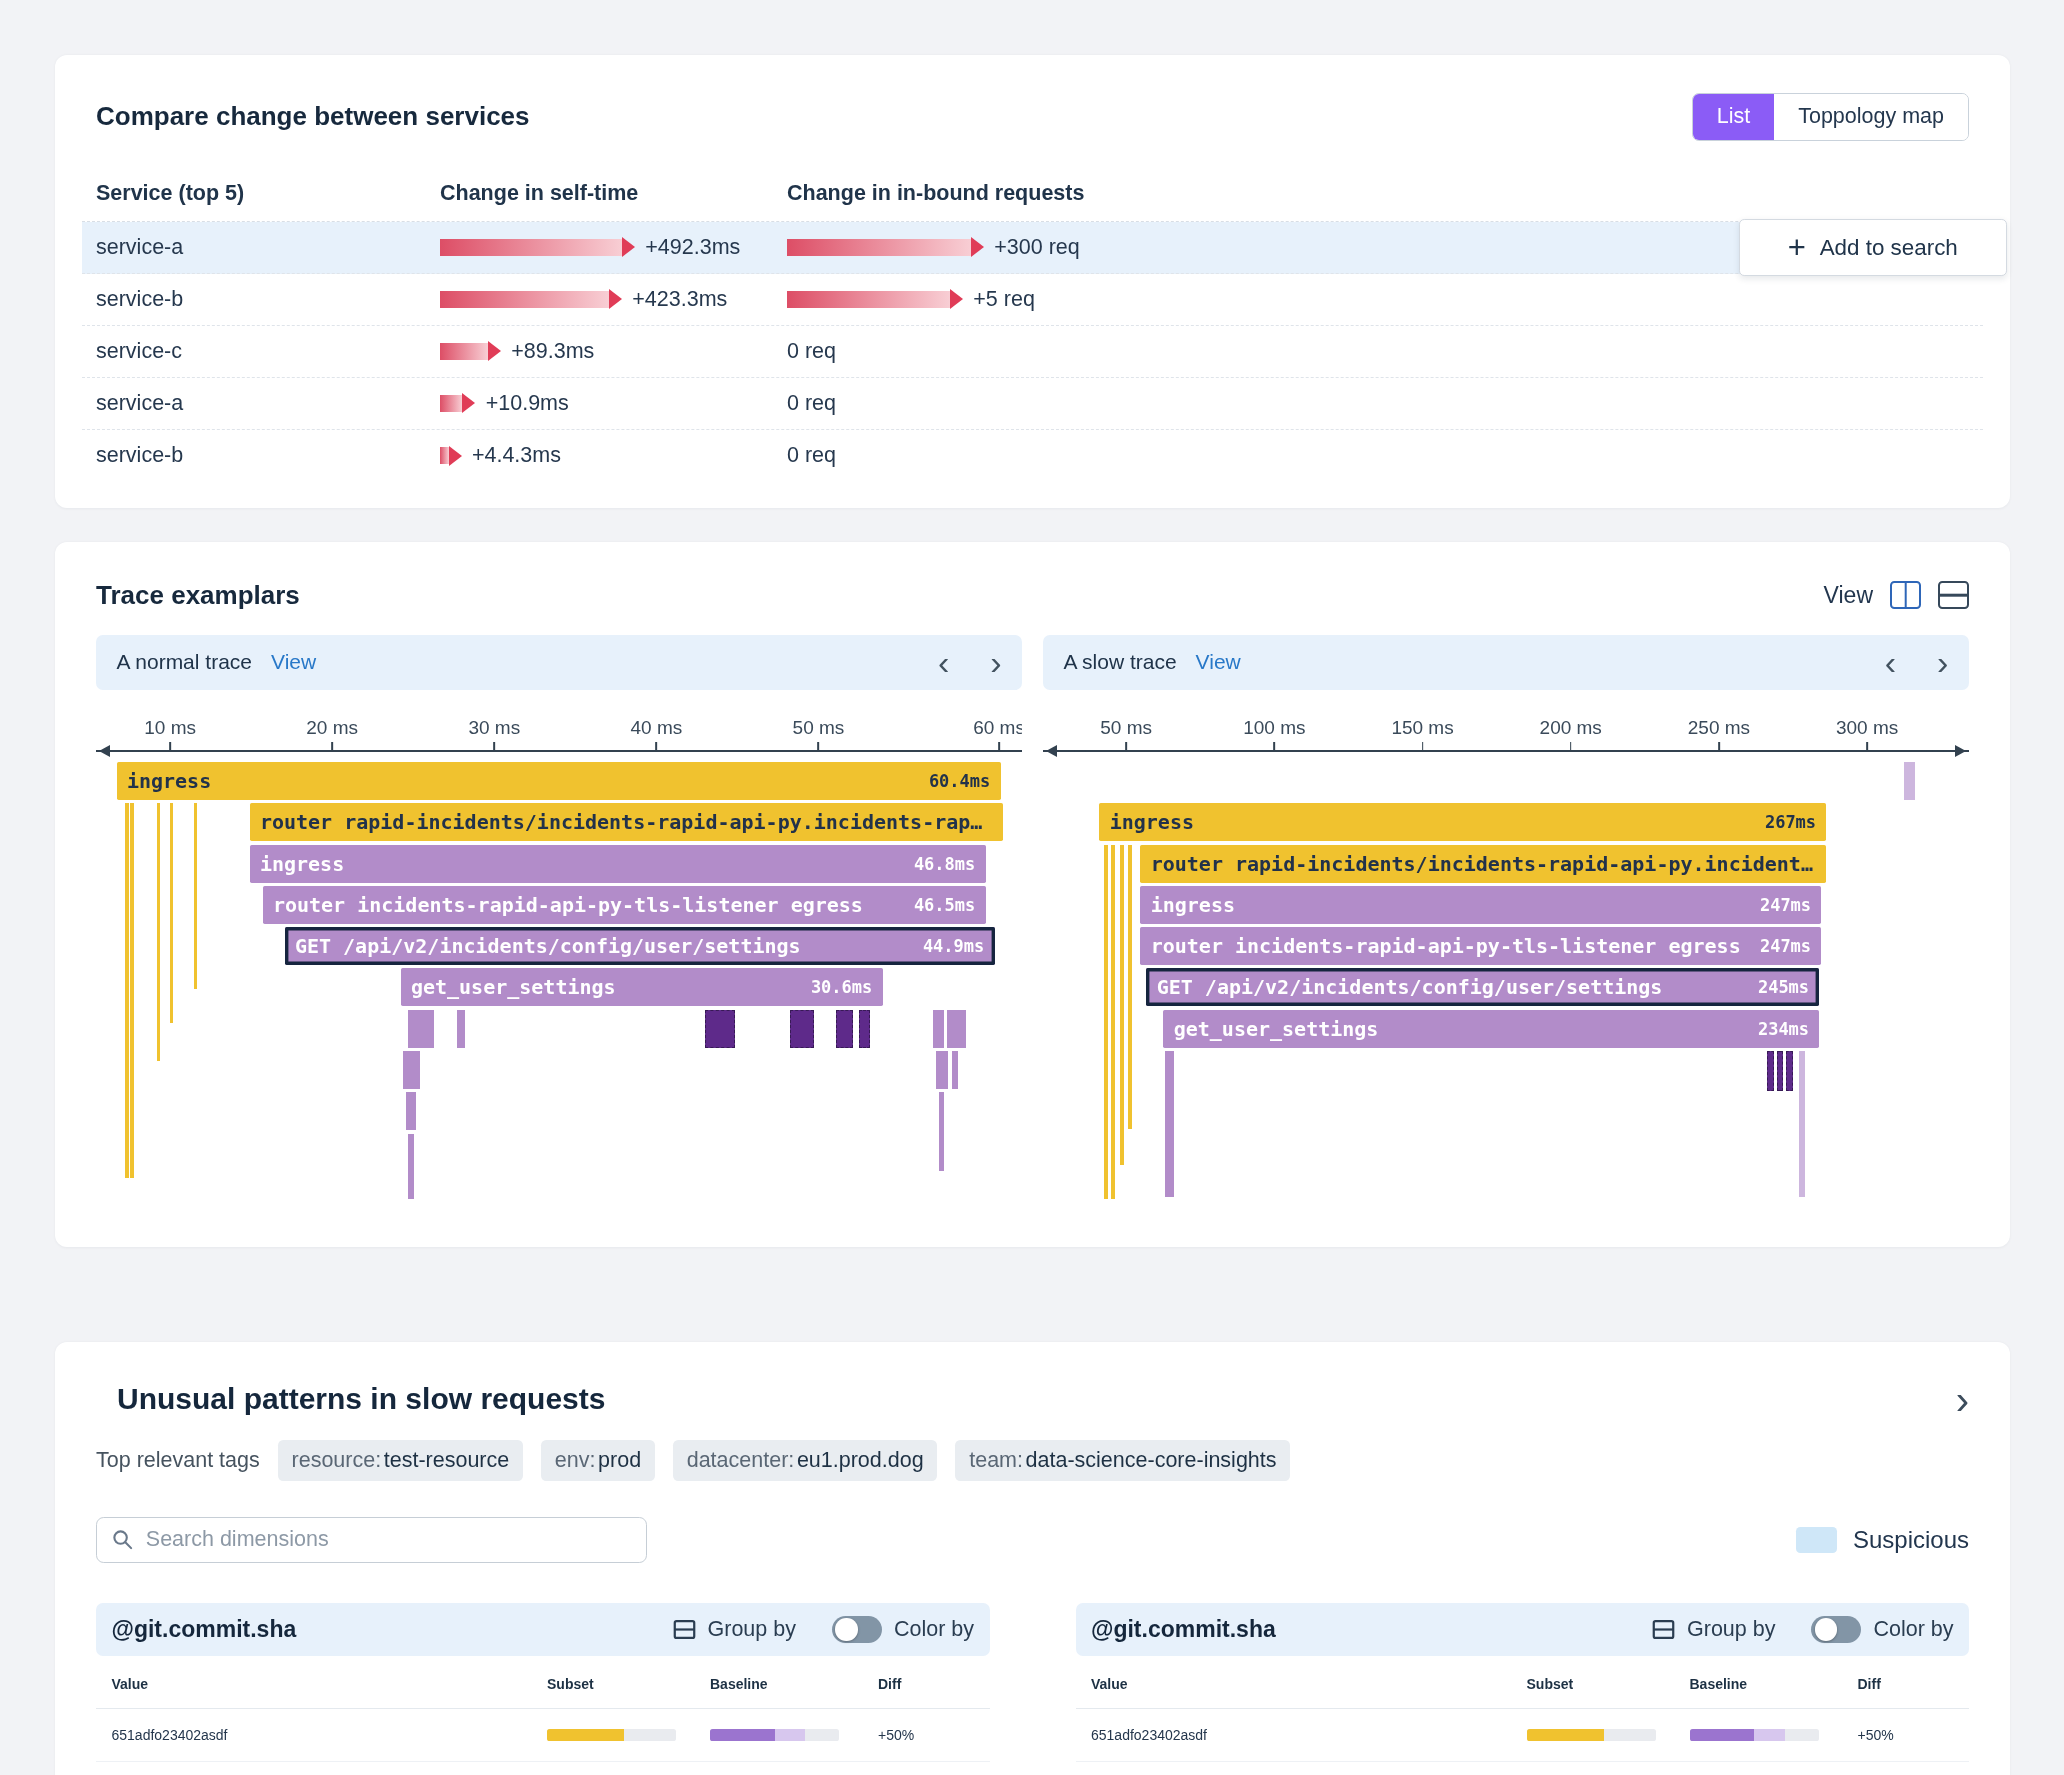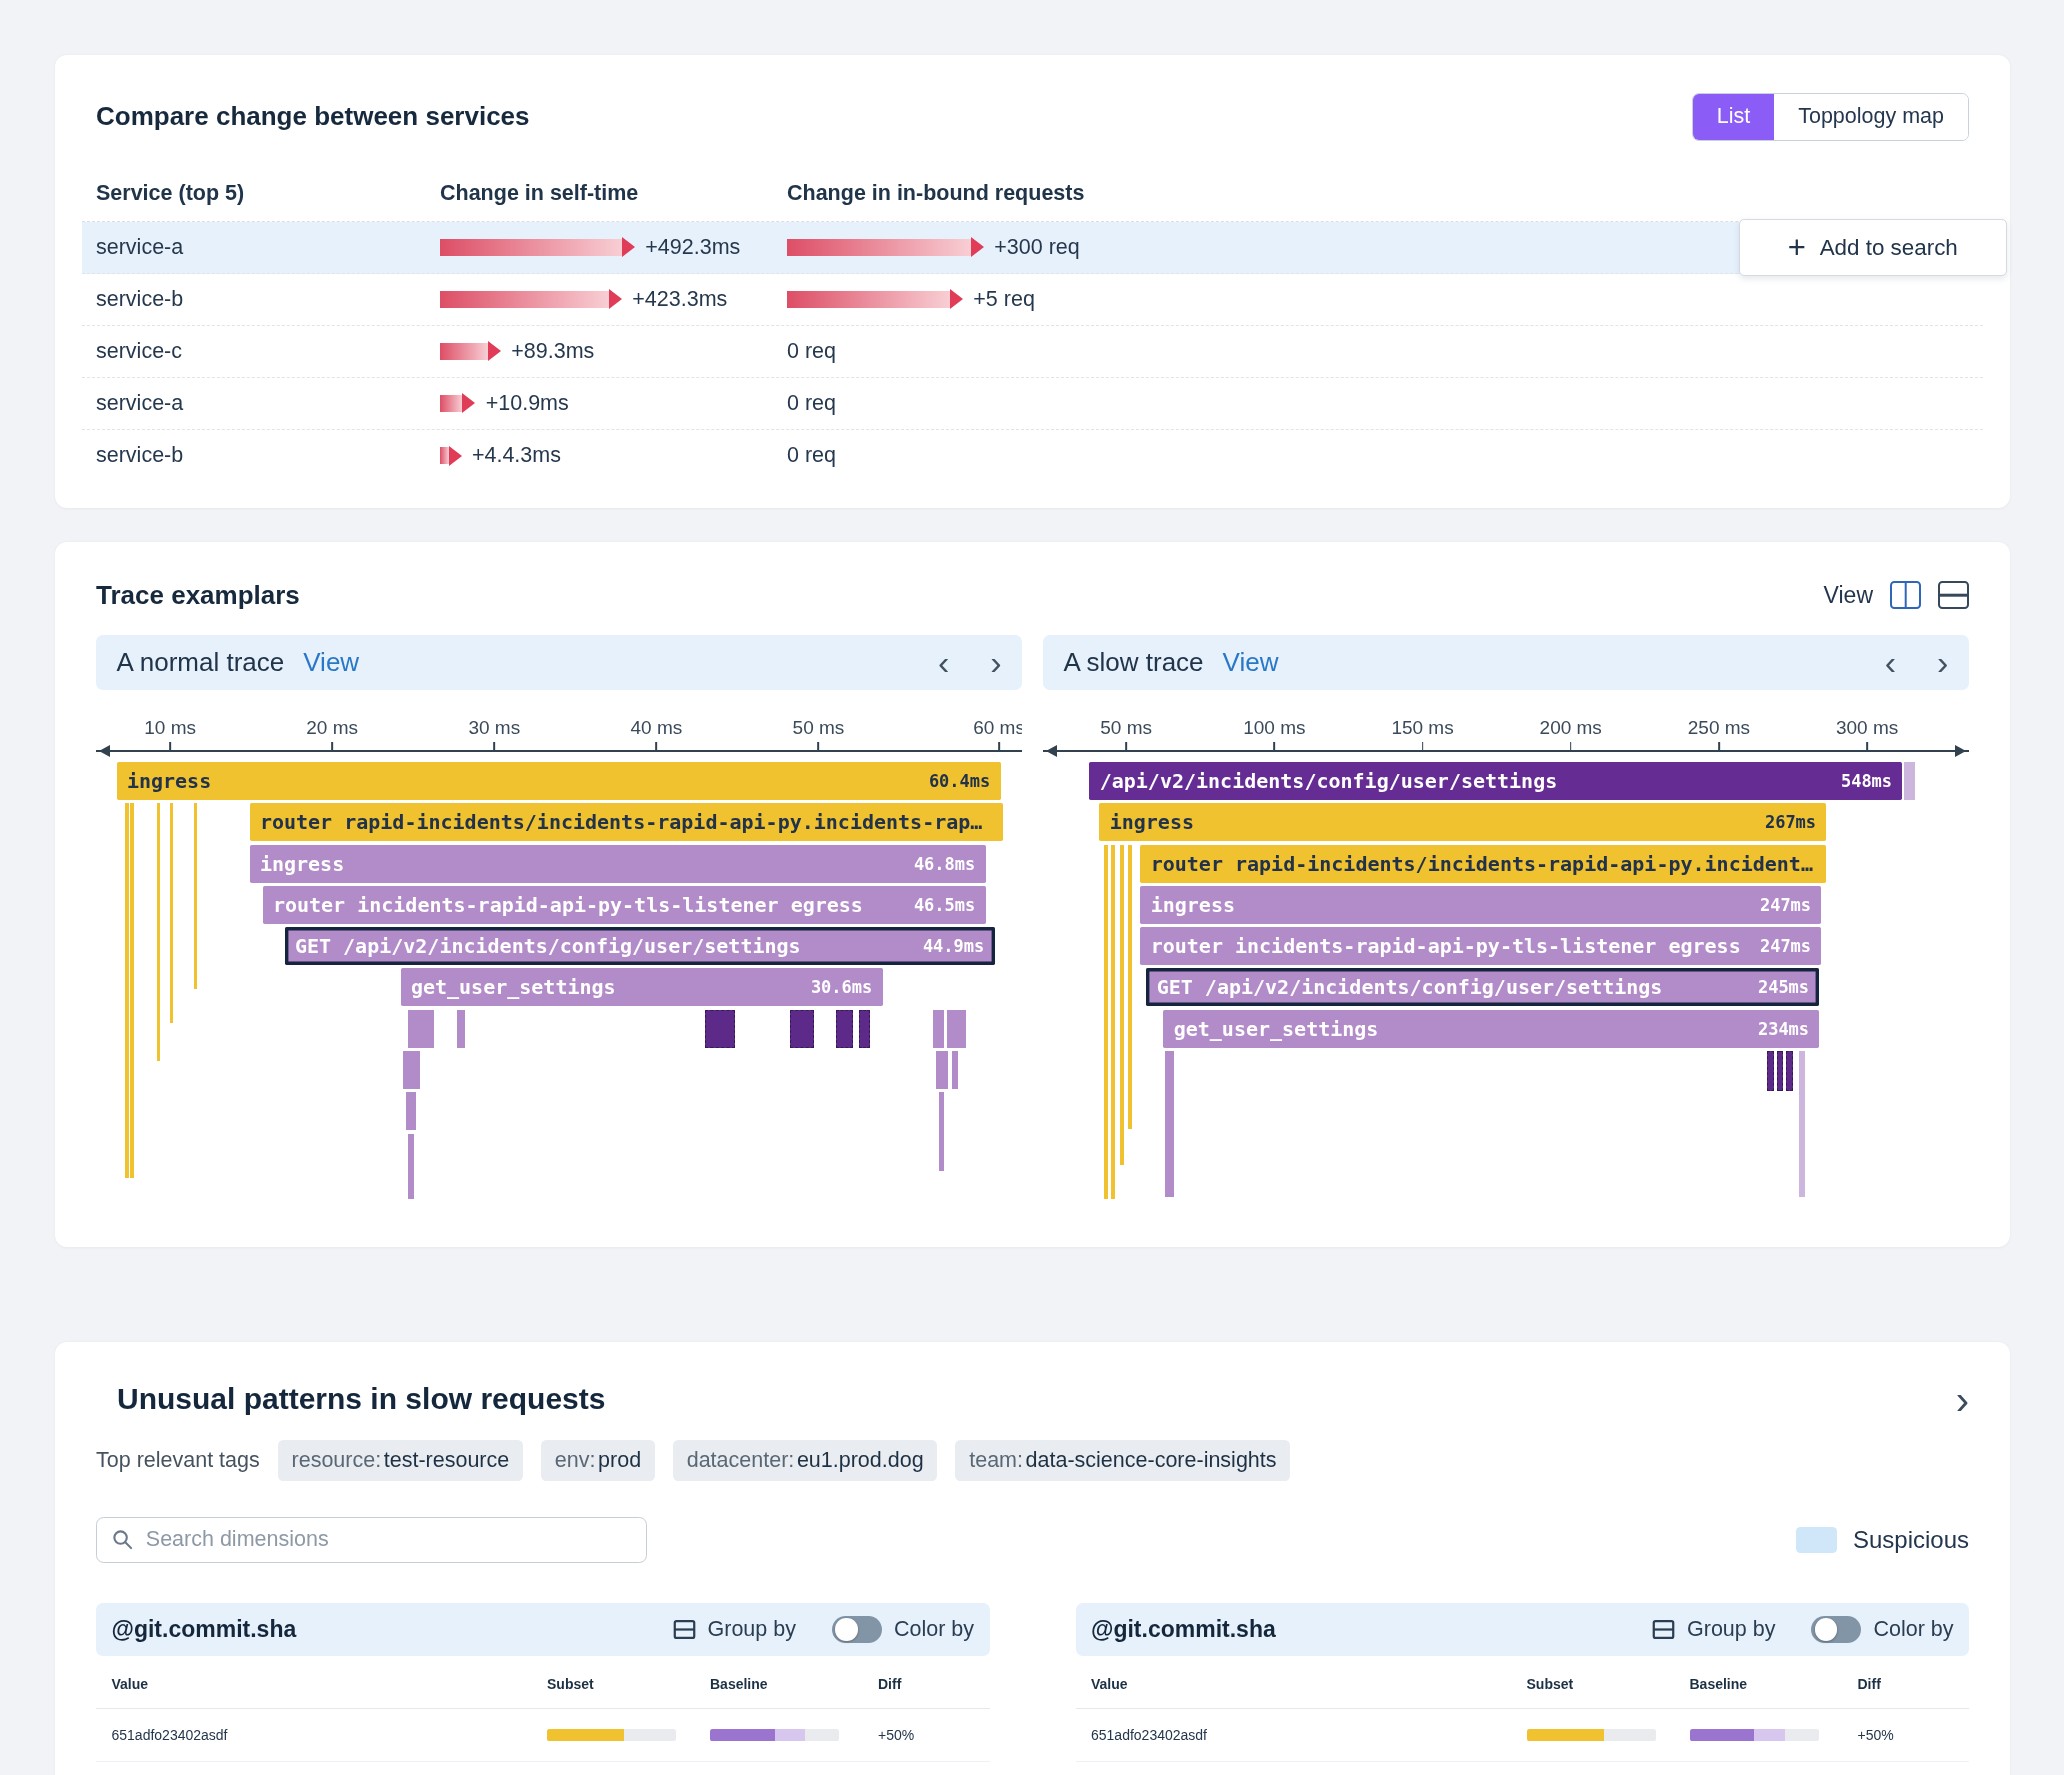--- a/index.html
+++ b/index.html
@@ -41,21 +41,21 @@
   
   .view-controls { display:flex; align-items:center; gap:17px; font-size:23px; color:#22364e; }
   .vicon { width:31px; height:27.5px; border-radius:4.3px; position:relative; cursor:pointer; }
   .vicon.cols { border:2.6px solid #2e66b8; }
   .vicon.cols::after { content:""; position:absolute; left:50%; top:0; bottom:0; width:2.6px; background:#2e66b8; transform:translateX(-50%); }
   .vicon.rows { border:2.6px solid #36485a; }
   .vicon.rows::after { content:""; position:absolute; top:50%; left:0; right:0; height:2.6px; background:#36485a; transform:translateY(-50%); }
 
   .trace-panels { display:flex; gap:20.6px; margin-top:24px; }
   .tpanel { flex:1; min-width:0; }
-  .tp-head { background:#e7f1fb; border-radius:6.9px; height:55px; display:flex; align-items:center; padding:0 20.6px; font-size:26px; color:#20344a; }
+  .tp-head { background:#e7f1fb; border-radius:6.9px; height:55px; display:flex; align-items:center; padding:0 20.6px; font-size:21px; color:#20344a; }
   .tp-view { color:#2878c8; margin-left:19px; cursor:pointer; }
   .tp-nav { margin-left:auto; display:flex; gap:41px; }
   .chev { color:#42525f; font-size:34px; line-height:1; cursor:pointer; }
   .chev-l::before { content:"‹"; }
   .chev-r::before { content:"›"; }
 
   .tp-body { position:relative; padding:0 20.6px 5.2px; overflow:hidden; }
   .ruler { position:relative; height:50px; margin:12px -20.6px 0; border-bottom:2.6px solid #32414f; }
   .tick { position:absolute; bottom:10.3px; transform:translateX(-50%); font-size:19px; color:#3a4a5a; white-space:nowrap; }
   .tickmark { position:absolute; bottom:-1.7px; width:1.7px; height:9.5px; background:#32414f; transform:translateX(-50%); }
@@ -320,24 +320,20 @@
           <span class="tick" style="left:73%">250 ms</span>
           <span class="tick" style="left:89%">300 ms</span>
           <i class="tickmark" style="left:9%"></i>
           <i class="tickmark" style="left:25%"></i>
           <i class="tickmark" style="left:41%"></i>
           <i class="tickmark" style="left:57%"></i>
           <i class="tickmark" style="left:73%"></i>
           <i class="tickmark" style="left:89%"></i>
         </div>
         <div class="flame">
-          <div class="fbar fdp" style="left:26px;top:0;width:813px">
-            <span class="lb">/api/v2/incidents/config/user/settings</span>
-            <span class="dur">548ms</span>
-          </div>
           <div class="frag pl" style="left:841px;top:0;width:10.3px;height:38px"></div>
           <div class="fbar fy" style="left:36px;top:41px;width:727px">
             <span class="lb">ingress</span>
             <span class="dur">267ms</span>
           </div>
           <div class="fbar fy" style="left:77px;top:83px;width:686px">
             <span class="lb">router rapid-incidents/incidents-rapid-api-py.incidents-rapid-a...</span>
           </div>
           <div class="fbar fp" style="left:77px;top:124px;width:681px">
             <span class="lb">ingress</span>

